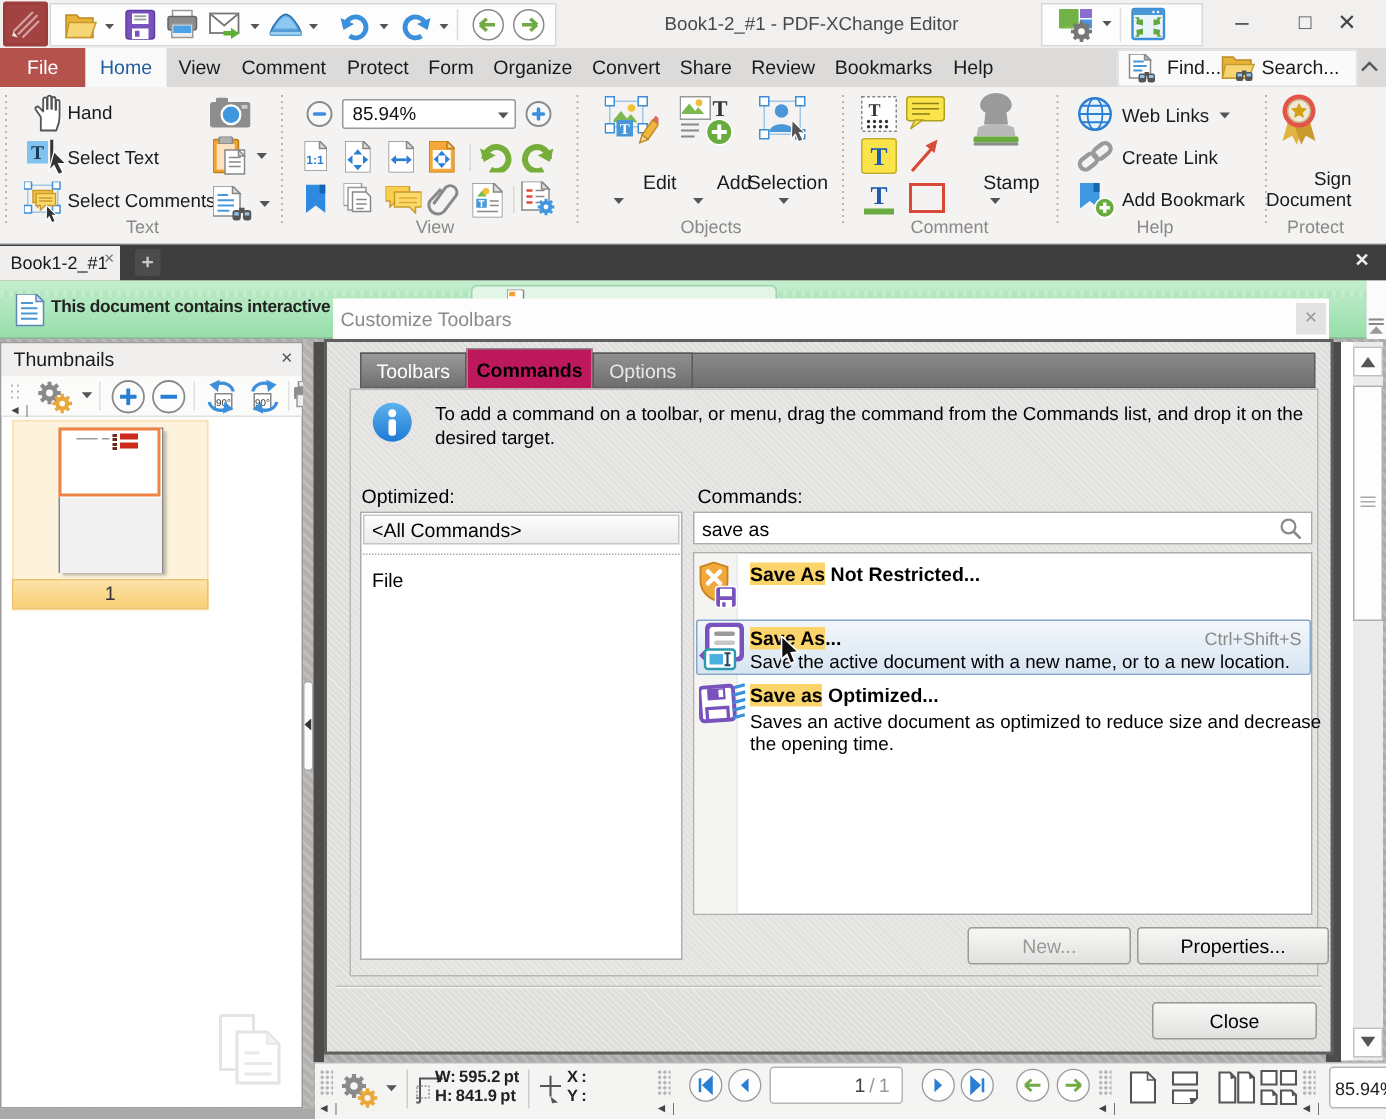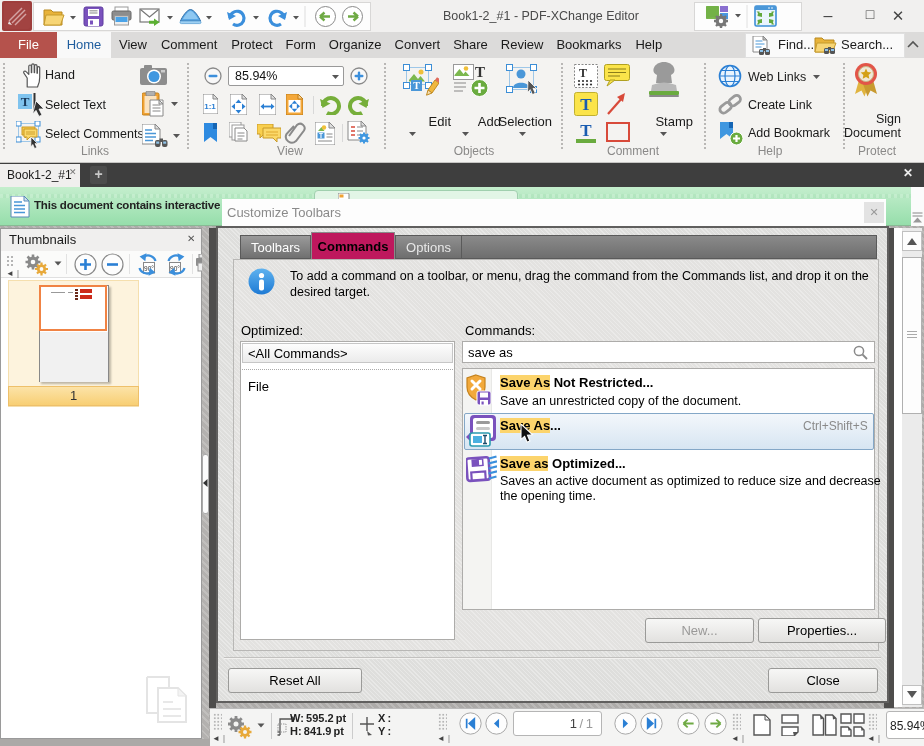--- a/index.html
+++ b/index.html
@@ -168,21 +168,21 @@
   </div>
 
 <div class="abs" style="left:0;top:58px;width:924px;height:105px;background:#f4f3f1;border-bottom:1px solid #c6c5c3;" id="ribbon">
 
   <div class="abs grpsep" style="left:2px;"></div>
   <div class="abs grpsep" style="left:186px;"></div>
   <div class="abs grpsep" style="left:383px;"></div>
   <div class="abs grpsep" style="left:560px;"></div>
   <div class="abs grpsep" style="left:703px;"></div>
   <div class="abs grpsep" style="left:842px;"></div>
-  <div class="abs glabel" style="left:55px;width:80px;">Links</div>
+  <div class="abs glabel" style="left:55px;width:80px;">Text</div>
   <div class="abs glabel" style="left:250px;width:80px;">View</div>
   <div class="abs glabel" style="left:434px;width:80px;">Objects</div>
   <div class="abs glabel" style="left:593px;width:80px;">Comment</div>
   <div class="abs glabel" style="left:730px;width:80px;">Help</div>
   <div class="abs glabel" style="left:837px;width:80px;">Protect</div>
 
   <svg class="abs" style="left:20px;top:5px;" width="24" height="25" viewBox="0 0 24 25">
     <path d="M7.2 24 V15 L3.9 10.2 c-1 -1.5 1 -2.9 2.2 -1.6 L8.8 11.3 V3.4 c0 -1.9 2.5 -1.9 2.5 0 V9.6 h0.4 V2.2 c0 -1.9 2.5 -1.9 2.5 0 V9.6 h0.4 V3 c0 -1.8 2.4 -1.8 2.4 0 V10.2 h0.4 V4.8 c0 -1.7 2.3 -1.7 2.3 0 V14.5 c0 3.6 -0.9 6.3 -1.7 8 L17.5 24 z" fill="#fff" stroke="#555" stroke-width="1.2" stroke-linejoin="round"></path>
   </svg>
   <div class="abs rlbl" style="left:45px;top:4px;">Hand</div>
@@ -699,37 +699,37 @@
       <path d="M11 2 L20 5 V14 c0 7 -5 11 -9 13 -4 -2 -9 -6 -9 -13 V5 z" fill="#f2a93b" stroke="#c5821d" stroke-width="1.2"></path>
       <path d="M7 8 l8 8 M15 8 l-8 8" stroke="#fff" stroke-width="3" stroke-linecap="round"></path>
       <g transform="translate(12,18)">
           <rect x="0" y="0" width="14" height="14" rx="2" fill="#7a52bd" stroke="#fff"></rect>
           <rect x="3" y="1.5" width="8" height="5" fill="#fff"></rect>
           <path d="M3 14 v-5 h8 v5" fill="#fff"></path>
           <rect x="4.5" y="10.5" width="2.2" height="3" fill="#7a52bd"></rect>
         </g>
     </svg>
     <div class="abs" style="left:37px;top:6px;font-size:13px;font-weight:bold;color:#000;"><span style="background:#fcd46c;">Save As</span> Not Restricted...</div>
-    <div class="abs" style="left:37px;top:25px;font-size:12.5px;color:#000;">Save an unrestricted copy of the document.</div>
 
     <div class="abs" style="left:1px;top:44px;width:410px;height:37px;background:linear-gradient(#f3f7fb,#d7e5f2);border:1px solid #84a7c7;border-radius:2px;"></div>
     <svg class="abs" style="left:3px;top:46px;" width="33" height="33" viewBox="0 0 33 33">
       <rect x="4" y="0" width="26" height="26" rx="4" fill="#7a52bd"></rect>
       <rect x="7" y="3" width="20" height="20" rx="2" fill="#fff"></rect>
       <rect x="10" y="6" width="14" height="3" rx="1.5" fill="#9a9a9a"></rect>
       <rect x="10" y="12" width="14" height="3" rx="1.5" fill="#c8c8c8"></rect>
       <path d="M0 22 l4 4 v-8 z" fill="#7a52bd"></path>
       <g transform="translate(4,18)">
           <rect x="0" y="0" width="20" height="13" rx="2" fill="#fff" stroke="#2a9ab0" stroke-width="1.6"></rect>
           <rect x="3" y="3" width="9" height="7" fill="#4ab0e0"></rect>
           <path d="M15 2.5 v8 M13 2.5 h4 M13 10.5 h4" stroke="#1a4a6a" stroke-width="1.4"></path>
         </g>
     </svg>
     <div class="abs" style="left:37px;top:49px;font-size:13px;font-weight:bold;color:#000;"><span style="background:#fcd46c;">Save As</span>...</div>
     <div class="abs" style="left:340px;top:50px;font-size:12px;color:#8a8a8a;">Ctrl+Shift+S</div>
+    <div class="abs" style="left:37px;top:65px;font-size:12.5px;color:#000;white-space:nowrap;">Save the active document with a new name, or to a new location.</div>
     <svg class="abs" style="left:57px;top:55px;" width="14" height="22" viewBox="0 0 14 22">
       <path d="M1 0 v15.5 L4.6 12.4 7 18.3 9.9 17 7.5 11.2 12.4 10.7 z" fill="#111" stroke="#fff" stroke-width="1.1"></path>
     </svg>
 
     <svg class="abs" style="left:3px;top:86px;" width="31" height="32" viewBox="0 0 31 32">
       <g transform="rotate(-4 12 14)">
         <rect x="0.8" y="2.8" width="22.5" height="22.5" rx="2.5" fill="#fff" stroke="#7a52bd" stroke-width="2.6"></rect>
         <rect x="6" y="4" width="12" height="7.5" fill="#7a52bd"></rect>
         <rect x="13.5" y="5" width="3" height="5" fill="#fff"></rect>
         <path d="M5 25 v-8 h14 v8" fill="none" stroke="#7a52bd" stroke-width="2.2"></path>
@@ -737,21 +737,20 @@
       <g stroke="#3b8fdc" stroke-width="2.2">
           <path d="M23 3.5 l7.5 -2 M22.5 8.5 l8.5 -2.2 M22.5 13.5 l8.5 -2.2 M22.5 18.5 l8.5 -2.2 M23 23.5 l7.5 -2"></path>
         </g>
     </svg>
     <div class="abs" style="left:37px;top:87px;font-size:13px;font-weight:bold;color:#000;"><span style="background:#fcd46c;">Save as</span> Optimized...</div>
     <div class="abs" style="left:37px;top:105px;font-size:12.5px;color:#000;line-height:15px;white-space:nowrap;">Saves an active document as optimized to reduce size and decrease<br>the opening time.</div>
   </div>
   <div class="abs dlgbtn" style="left:429px;top:419px;width:109px;color:#9a9998;">New...</div>
   <div class="abs dlgbtn" style="left:542px;top:419px;width:128px;">Properties...</div>
   <div class="abs" style="left:8px;top:458px;width:657px;height:2px;border-top:1px solid #c2c1bf;border-bottom:1px solid #f2f1ef;"></div>
-  <div class="abs dlgbtn" style="left:12px;top:469px;width:134px;">Reset All</div>
   <div class="abs dlgbtn" style="left:552px;top:469px;width:110px;">Close</div>
 </div>
 <style>
 .dlgbtn { height:25px; background:linear-gradient(#f7f7f6,#e2e1df); border:1px solid #9a9a98; border-radius:3px; font-size:13px; color:#000; text-align:center; line-height:24px; }
 </style>
 
 <div class="abs" style="left:210px;top:708px;width:714px;height:38px;background:#f4f4f3;border-top:1px solid #bbb;" id="statusbar">
   <div class="abs" style="left:3px;top:4px;width:9px;height:18px;background-image:radial-gradient(#b5b5b5 1px, transparent 1px);background-size:3.5px 3.5px;"></div>
   <div class="abs" style="left:2px;top:24px;font-size:8px;color:#444;">◄｜</div>
   <svg class="abs" style="left:16px;top:5px;" width="28" height="26" viewBox="0 0 28 26">

